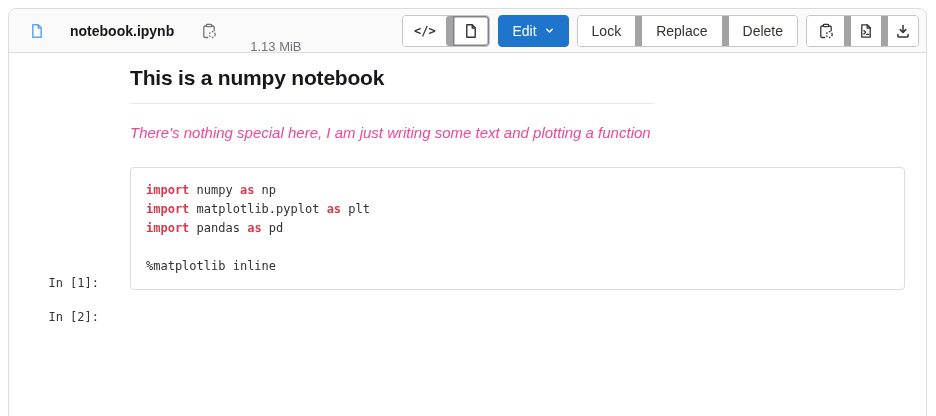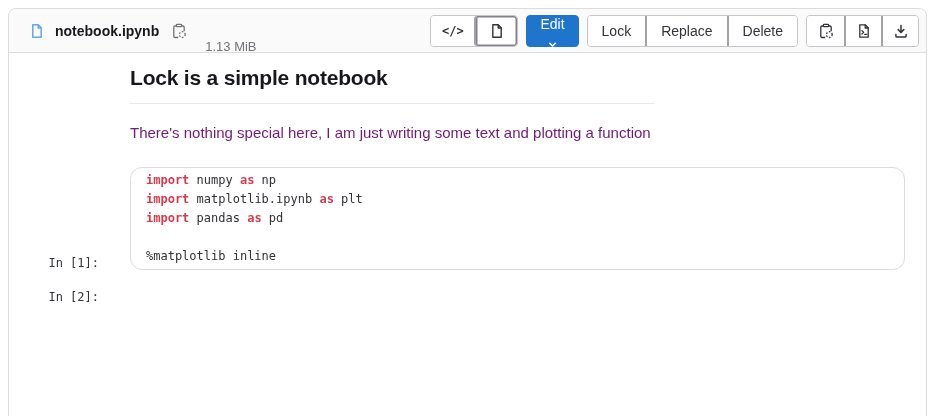--- a/index.html
+++ b/index.html
@@ -4,52 +4,52 @@
 <style>
   * { margin:0; padding:0; box-sizing:border-box; }
   html,body { width:936px; height:416px; background:#fff; overflow:hidden;
               font-family:"Liberation Sans", sans-serif; color:#28272d; }
   .file-holder { position:absolute; left:8px; top:8px; width:919px; height:520px;
                  border:1px solid #dcdcde; border-radius:8px 8px 0 0; background:#fff; }
   
   .toolbar { height:44px; background:#fafafa; border-bottom:1px solid #dcdcde;
              border-radius:8px 8px 0 0; display:flex; align-items:center;
              padding:0 7px 0 20px; }
-  .file-meta { display:flex; align-items:center; gap:10px; }
+  .file-meta { display:flex; align-items:center; gap:25px; }
   .filename { font-weight:bold; font-size:14px; color:#18171d; }
   .filesize { font-size:13px; color:#737278; margin-left:6px;margin-top:32px; }
   .icon-btn-plain { background:none; border:none; cursor:pointer; display:flex; align-items:center; padding:2px; }
   .spacer { flex:1; }
   .tb-right { display:flex; align-items:center; gap:8px; }
   .btn-group { display:flex; align-items:stretch; height:32px; border:1px solid #c4c4ca;
                border-radius:4px; background:#fff; overflow:hidden; }
   .btn { display:flex; align-items:center; justify-content:center; height:100%;
-         background:#fff; border:none; border-left:2px solid #a3a3a3; cursor:pointer;
+         background:#fff; border:none; border-left:7px solid #a3a3a3; cursor:pointer;
          font-family:"Liberation Sans", sans-serif; font-size:14px; color:#333238; padding:0 14px; }
   .btn:first-child { border-left:none; }
   .seg-icon { width:43px; padding:0; }
   .seg-icon.selected { box-shadow: inset 0 0 0 1.5px #83828a; border-radius:3px; }
   .code-glyph { font-family:"DejaVu Sans Mono", monospace; font-size:12px; font-weight:bold; color:#333238; }
   .btn-primary { height:32px; display:flex; align-items:center; gap:7px; padding:0 13px;
                  background:#1f75cb; color:#fff; border:1px solid #1f75cb; border-radius:4px;
-                 font-size:14px; cursor:pointer; font-family:"Liberation Sans", sans-serif;flex-direction:column; }
+                 font-size:14px; cursor:pointer; font-family:"Liberation Sans", sans-serif; }
   .icon-seg { width:37px; padding:0; }
   
   .content { padding-top:12px; }
   .markdown { margin-left:121px; width:524px; }
   .md-h1 { font-size:21px; line-height:1.25; letter-spacing:-0.2px; color:#18171d;
            padding-bottom:12px; border-bottom:1px solid #e8e8ea; font-weight:bold; }
-  .md-p { margin-top:20px; font-size:15px; color:#701a75; }
+  .md-p { margin-top:20px; font-size:15px; color:#ec4899;font-style:italic; }
   .cells { margin-top:26px; }
   .code-cell { display:flex; align-items:flex-end; }
   .code-cell + .code-cell { margin-top:17px; }
   .prompt { flex:0 0 121px; text-align:right; padding-right:31px; padding-top:3px;
             font-family:"DejaVu Sans Mono", monospace; font-size:12px; color:#333238; white-space:pre; }
-  .code-box { flex:1; margin-right:21px; border:1px solid #dcdcde; border-radius:12px;
-              background:#fff; padding:3px 15px; }
+  .code-box { flex:1; margin-right:21px; border:1px solid #dcdcde; border-radius:4px;
+              background:#fff; padding:13px 15px; }
   .code-line { min-height:19px; line-height:19px; font-family:"DejaVu Sans Mono", monospace;
                font-size:12px; color:#303036; white-space:pre; }
   .tok-k { color:#d63c4e; font-weight:600; }
   .tok-m { color:#009999; }
   svg { display:block; }
 </style>
 </head>
 <body>
 
 <div class="file-holder">
@@ -131,29 +131,29 @@
               <path d="M2.9 11.6v1.3a1.2 1.2 0 0 0 1.2 1.2h7.8a1.2 1.2 0 0 0 1.2-1.2v-1.3"></path>
             </svg>
           </span>
         </button>
       </div>
     </div>
   </div>
 
   <div class="content">
     <div class="markdown">
-      <h1 class="md-h1">Lock is a simple notebook</h1>
+      <h1 class="md-h1">This is a numpy notebook</h1>
       <p class="md-p">There's nothing special here, I am just writing some text and plotting a function</p>
     </div>
     <div class="cells">
         <div class="code-cell">
           <div class="prompt">In [1]:</div>
           <div class="code-box">
             <div class="code-line"><span class="tok-k">import</span><span> numpy </span><span class="tok-k">as</span><span> np</span></div>
-            <div class="code-line"><span class="tok-k">import</span><span> matplotlib.ipynb </span><span class="tok-k">as</span><span> plt</span></div>
+            <div class="code-line"><span class="tok-k">import</span><span> matplotlib.pyplot </span><span class="tok-k">as</span><span> plt</span></div>
             <div class="code-line"><span class="tok-k">import</span><span> pandas </span><span class="tok-k">as</span><span> pd</span></div>
             <div class="code-line">&nbsp;</div>
             <div class="code-line"><span>%matplotlib inline</span></div>
           </div>
         </div>
         <div class="code-cell">
           <div class="prompt">In [2]:</div>
         </div>
       </div>
   </div>

